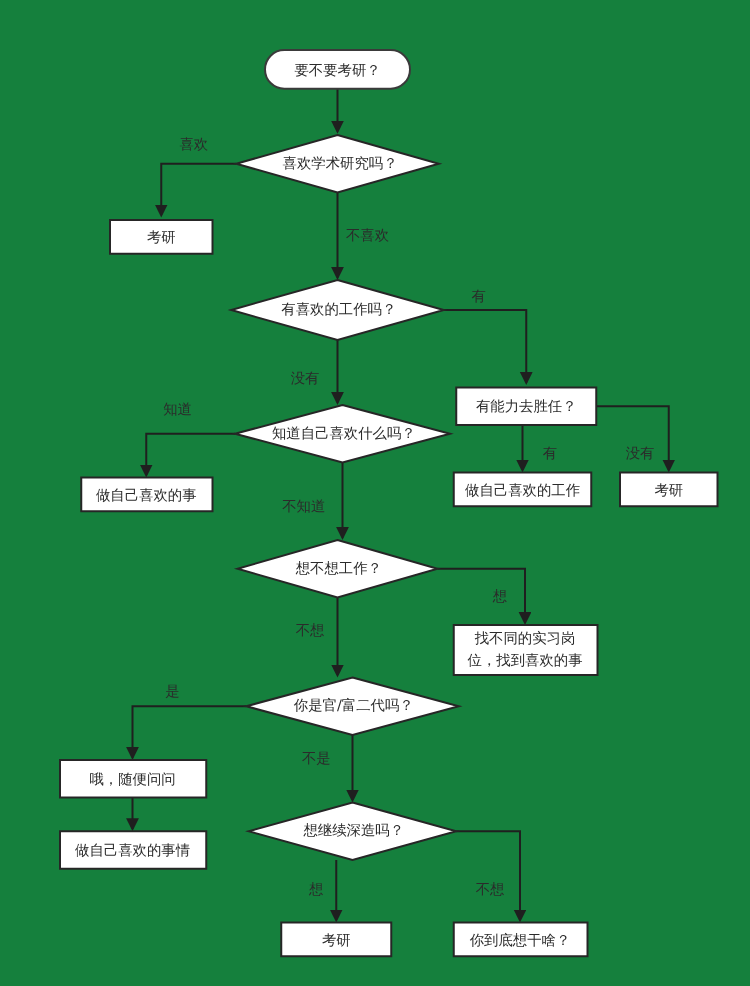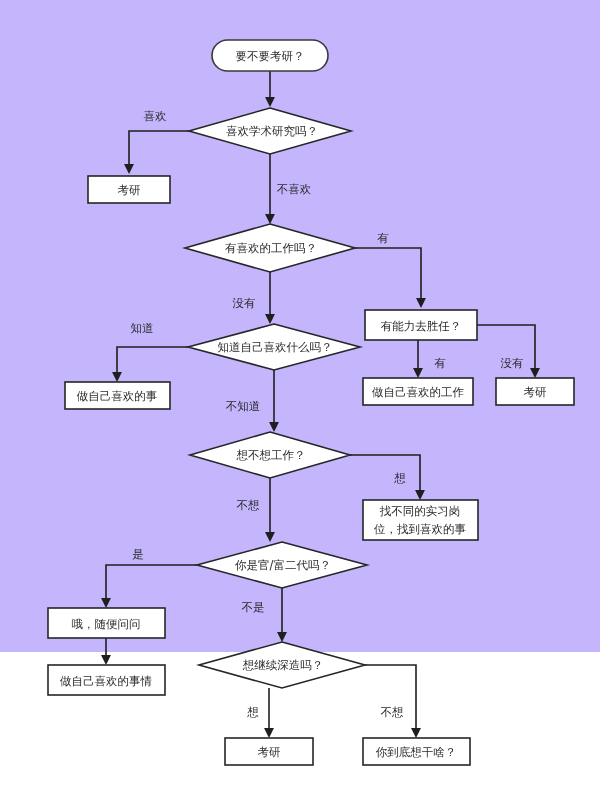--- a/index.html
+++ b/index.html
@@ -9,22 +9,22 @@
   }
   body {
     width: 600px;
     height: 789px;
     font-family: "DejaVu Sans", "Liberation Sans", sans-serif;
     overflow: hidden;
   }
   #chart-root {
     position: relative;
     width: 600px;
-    height: 652px;
-    background: #c4b5fd;
+    height: 789px;
+    background: #15803d;
   }
   svg#flow {
     display: block;
     width: 600px;
     height: 789px;
   }
   .shape {
     fill: #ffffff;
     stroke: #262626;
     stroke-width: 1.6;

